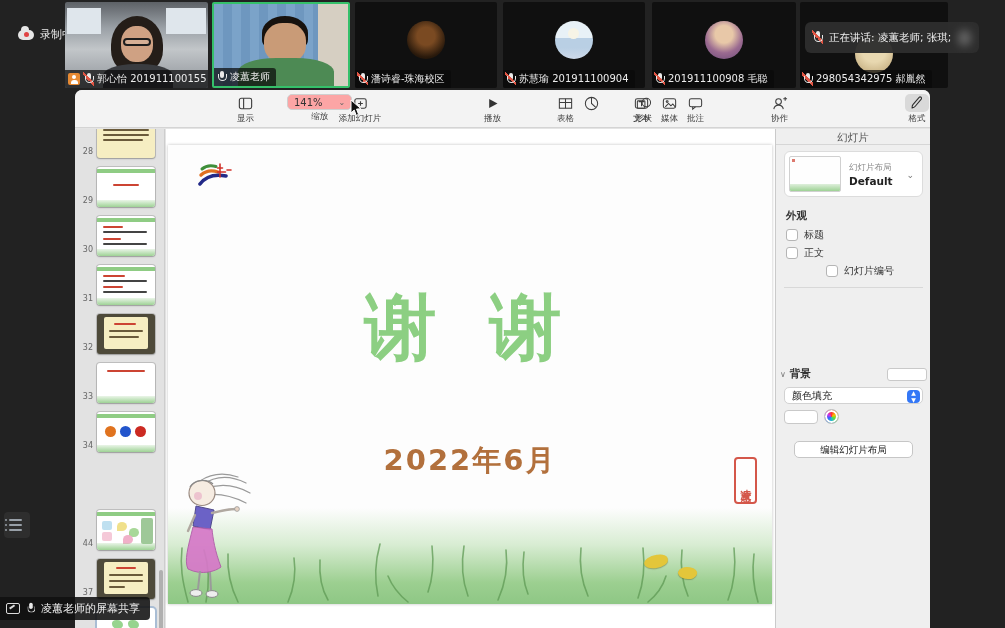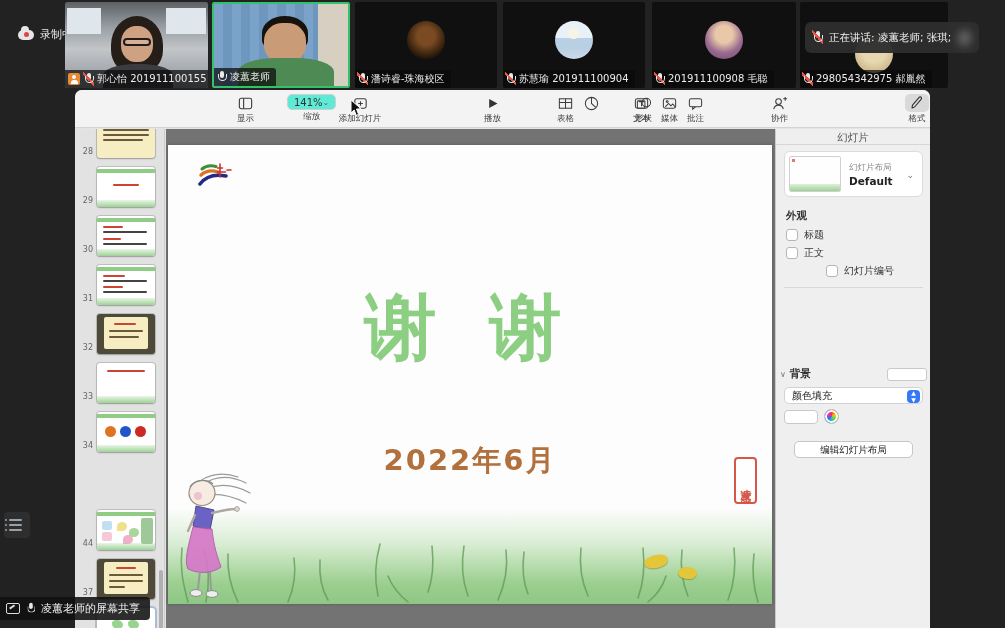--- a/index.html
+++ b/index.html
@@ -44,21 +44,21 @@
   .tooltip .txt{color:#f0f0f0;font-size:10.5px;white-space:nowrap;}
   .tooltip .blur{width:34px;height:16px;background:#8a8a8a;border-radius:8px;filter:blur(4px);opacity:.6;}
 
   
   #kwin{position:absolute;left:75px;top:90px;width:855px;height:538px;background:#e4e4e4;border-radius:7px 7px 0 0;overflow:hidden;}
   #ktoolbar{position:absolute;left:0;top:0;width:100%;height:38px;background:#f3f3f3;border-bottom:1px solid #d4d4d4;}
   .tbtn{position:absolute;top:4px;display:flex;flex-direction:column;align-items:center;gap:1px;}
   .tbtn .lab{font-size:8.5px;color:#3d3d3d;white-space:nowrap;}
   .tbtn .ic{height:18px;display:flex;align-items:center;justify-content:center;padding:0 4px;border-radius:5px;}
   .tbtn .ic.sel{background:#d9d9d9;}
-  .zoompill{display:flex;align-items:center;gap:0;background:#5eead4;border:1px solid #cfcfcf;border-radius:5px;padding:1px 6px;font-size:10px;color:#333;height:16px;}
+  .zoompill{display:flex;align-items:center;gap:16px;background:#fca5a5;border:1px solid #cfcfcf;border-radius:5px;padding:1px 6px;font-size:10px;color:#333;height:16px;}
   .zoompill .chev{font-size:8px;color:#666;}
   svg.tico{display:block;}
 
   
   #snav{position:absolute;left:0;top:39px;width:90px;height:499px;background:#e2e2e2;border-right:1px solid #cdcdcd;overflow:hidden;}
   .thumbrow{position:absolute;left:0;width:90px;height:40px;}
   .thumbnum{position:absolute;left:0;bottom:2px;width:18px;text-align:right;font-size:8px;color:#666;}
   .thumb{position:absolute;left:22px;top:0;width:58px;height:40px;background:#fff;border-radius:3px;box-shadow:0 0 0 1px rgba(0,0,0,.15),0 1px 2px rgba(0,0,0,.2);overflow:hidden;}
   .thumb .grass{position:absolute;left:0;bottom:0;width:100%;height:7px;background:linear-gradient(180deg,rgba(150,205,140,.2),#9ed295);}
   .thumb .ghead{position:absolute;left:0;top:2px;width:100%;height:4px;background:#8fcc84;}
@@ -66,21 +66,21 @@
   .v-note{background:#f6eec2;}
   .v-darknote{background:#4e4a3a;}
   .v-darknote .note{position:absolute;left:7px;top:3px;width:44px;height:32px;background:#f6eec2;border-radius:2px;}
   .circ{position:absolute;top:14px;width:11px;height:11px;border-radius:50%;}
   .pastel{position:absolute;width:10px;height:9px;border-radius:2px;}
   .thumb.sel{box-shadow:0 0 0 2px #a9bdd4,0 1px 2px rgba(0,0,0,.2);}
   .mini-xie{position:absolute;top:12px;width:11px;height:9px;background:#8ccf82;border-radius:40% 55% 45% 55%;opacity:.9;}
   #snav-scroll{position:absolute;left:84px;top:441px;width:4px;height:160px;background:#9f9f9f;border-radius:2px;opacity:.75;}
 
   
-  #canvas{position:absolute;left:91px;top:39px;width:609px;height:499px;background:#737373;}
+  #canvas{position:absolute;left:91px;top:39px;width:609px;height:499px;background:#ffffff;}
   #slide{position:absolute;left:2px;top:16px;width:604px;height:459px;background:#fdfdfd;box-shadow:0 0 3px rgba(0,0,0,.25);overflow:hidden;}
   #slide .xie{position:absolute;left:0;top:135px;width:100%;text-align:center;font-size:72px;font-weight:bold;color:#8ccf82;letter-spacing:14px;}
   #slide .date{position:absolute;left:0;top:296px;width:100%;text-align:center;font-size:29px;font-weight:bold;color:#b2703c;letter-spacing:2px;}
   #slide .stamp{position:absolute;left:566px;top:312px;width:23px;height:47px;border:2px solid #d4574a;border-radius:4px;color:#d4574a;font-size:11px;font-weight:bold;writing-mode:vertical-rl;text-align:center;line-height:19px;letter-spacing:2px;padding-top:3px;background:rgba(255,255,255,.6);}
   #slide .grassband{position:absolute;left:0;bottom:0;width:100%;height:96px;background:linear-gradient(180deg,rgba(163,213,152,0) 0%,rgba(186,223,176,.55) 38%,#9ccf90 78%,#8ec785 100%);}
   .leaf{position:absolute;background:#e3c63a;border-radius:60% 40% 55% 45%;box-shadow:0 1px 1px rgba(90,90,30,.4);}
 
   
   #fpanel{position:absolute;left:700px;top:39px;width:155px;height:499px;background:#efefef;border-left:1px solid #cacaca;}
   #fpanel .phead{height:16px;line-height:16px;text-align:center;font-size:10.5px;color:#555;border-bottom:1px solid #d6d6d6;}

